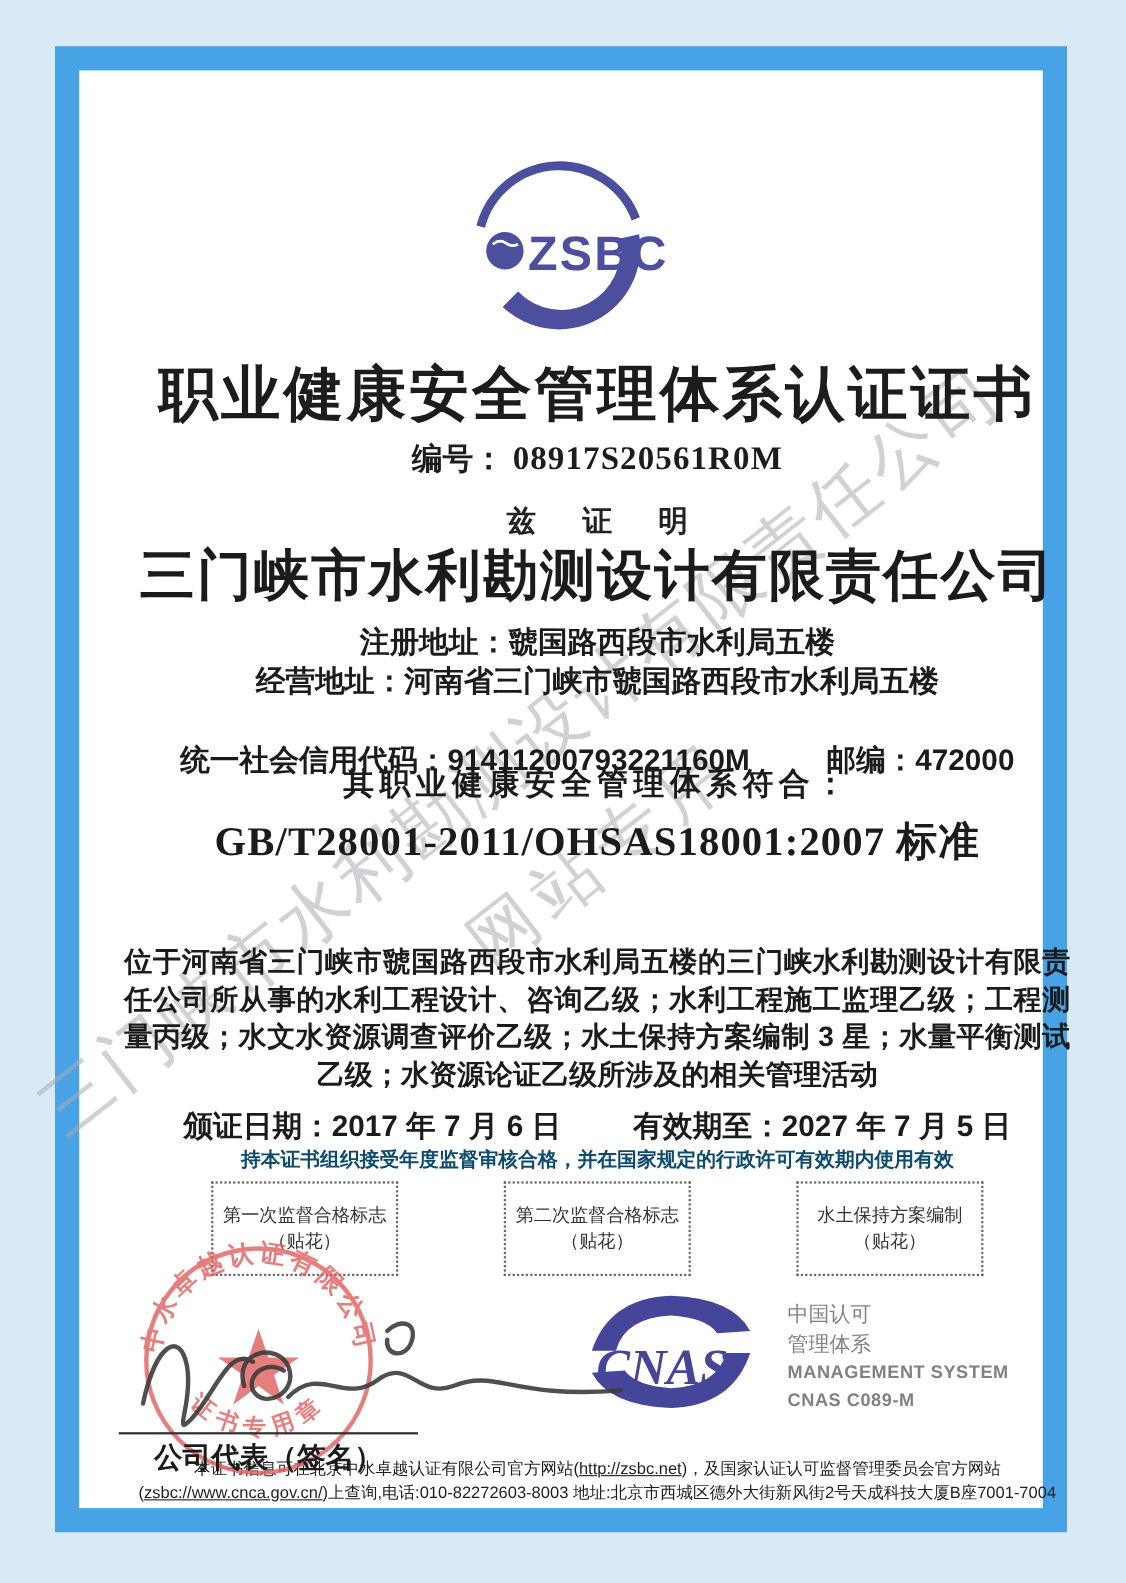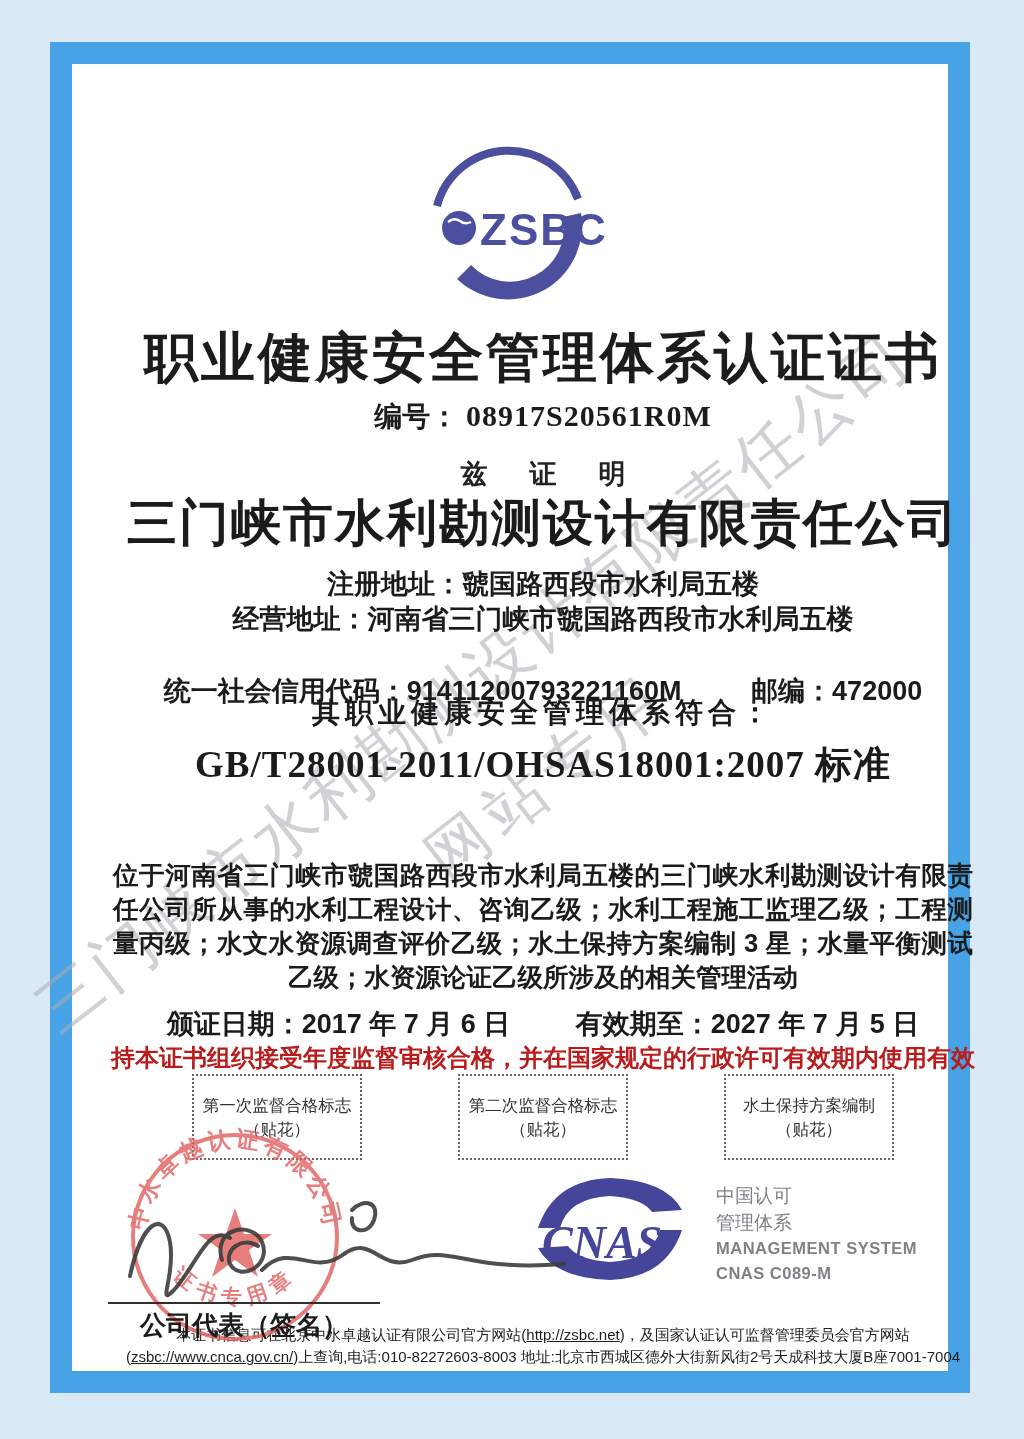--- a/index.html
+++ b/index.html
@@ -39,21 +39,21 @@
   .conform{ top:630px; font-size:28px; font-weight:700; letter-spacing:5px; color:#1b1b1b; }
   .standard{ top:676px; font-size:37px; font-weight:700; color:#1b1b1b;
              font-family:"Liberation Serif","DejaVu Serif",serif; letter-spacing:1px; }
   .scopelabel{ top:754px; font-size:27px; font-weight:700; letter-spacing:6px; color:#1b1b1b; }
   .scopetext{
     top:794px; left:8px; width:860px; font-size:25.5px; font-weight:700;
     line-height:34px; color:#1b1b1b; text-align:justify; text-align-last:center;
   }
   .dates{ top:942px; font-size:27px; font-weight:700; color:#1b1b1b; }
   .dates .gap{ display:inline-block; width:58px; }
-  .validity{ top:978px; font-size:24px; font-weight:700; color:#b91c1c; }
+  .validity{ top:978px; font-size:18px; font-weight:700; color:#0c4a6e; }
 
   .stickers{ top:1010px; display:flex; justify-content:center; gap:96px;text-align:right; }
   .sticker{
     width:170px; height:86px; border:2px dotted #666; box-sizing:border-box;
     display:flex; flex-direction:column; justify-content:center; align-items:center;
     font-size:16.5px; color:#333; line-height:24px; background:#fff;
   }
 
   .stamp{ position:absolute; left:48px; top:1058px; z-index:3; }
   .signature{ position:absolute; left:40px; top:1116px; z-index:4; }

